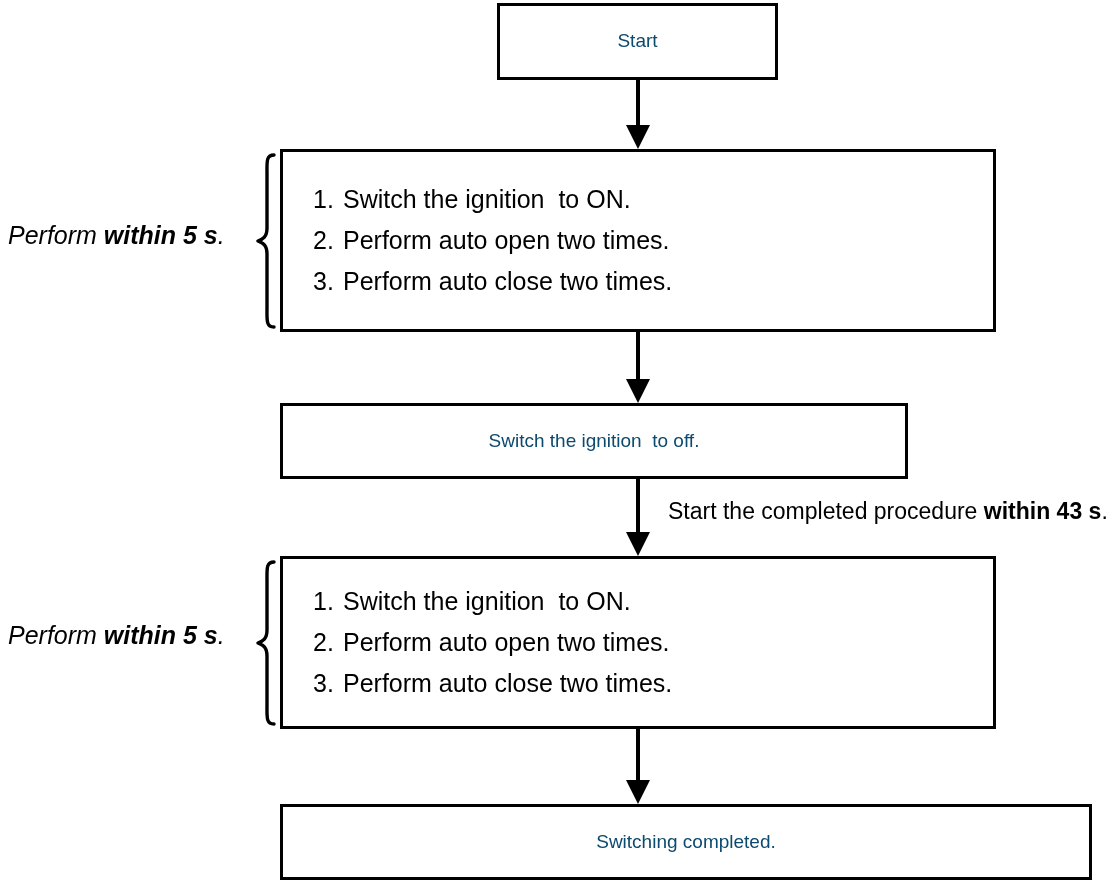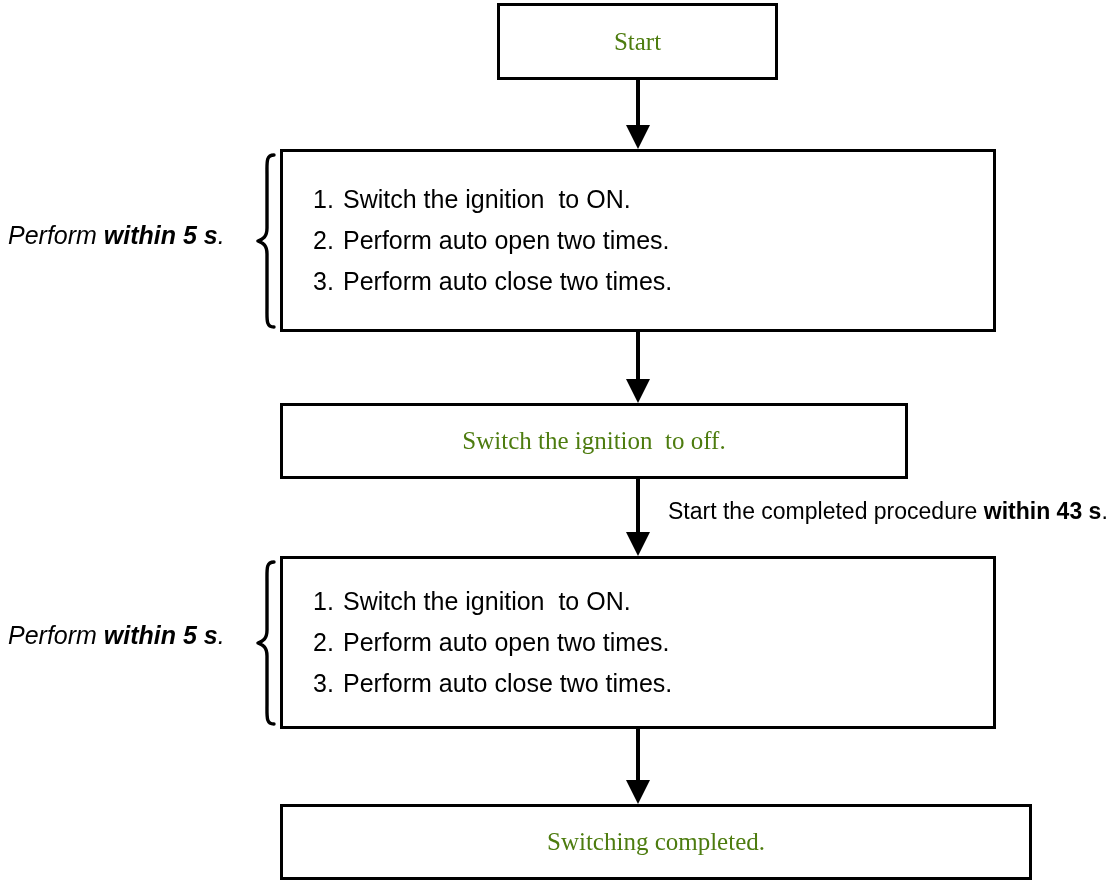--- a/index.html
+++ b/index.html
@@ -26,25 +26,24 @@
     box-sizing: border-box;
     border: 3px solid #000000;
     background: #ffffff;
   }
   .node-centered {
     display: flex;
     align-items: center;
     justify-content: center;
   }
   .node-label {
-    font-size: 25px;
+    font-size: 19px;
     line-height: 1.1;
     white-space: pre;
-    color: #4d7c0f;
-    font-family: Liberation Serif, serif;
+    color: #0c4a6e;
   }
 
   
   .steps {
     position: absolute;
     left: 30px;
     top: 0;
     right: 10px;
     bottom: 0;
     display: flex;
@@ -206,17 +205,17 @@
     </div>
   </div>
 
   <div class="connector" style="left:623px; top:729px; width:30px; height:75px;">
     <svg width="30" height="75" viewBox="0 0 30 75" aria-hidden="true">
       <line x1="15" y1="0" x2="15" y2="56" stroke="#000000" stroke-width="4"></line>
       <polygon points="3,51 27,51 15,75" fill="#000000"></polygon>
     </svg>
   </div>
 
-  <div class="node node-centered" style="left:280px; top:804px; width:752px; height:76px;">
+  <div class="node node-centered" style="left:280px; top:804px; width:812px; height:76px;">
     <span class="node-label">Switching completed.</span>
   </div>
 
 </div>
 
 </body></html>

